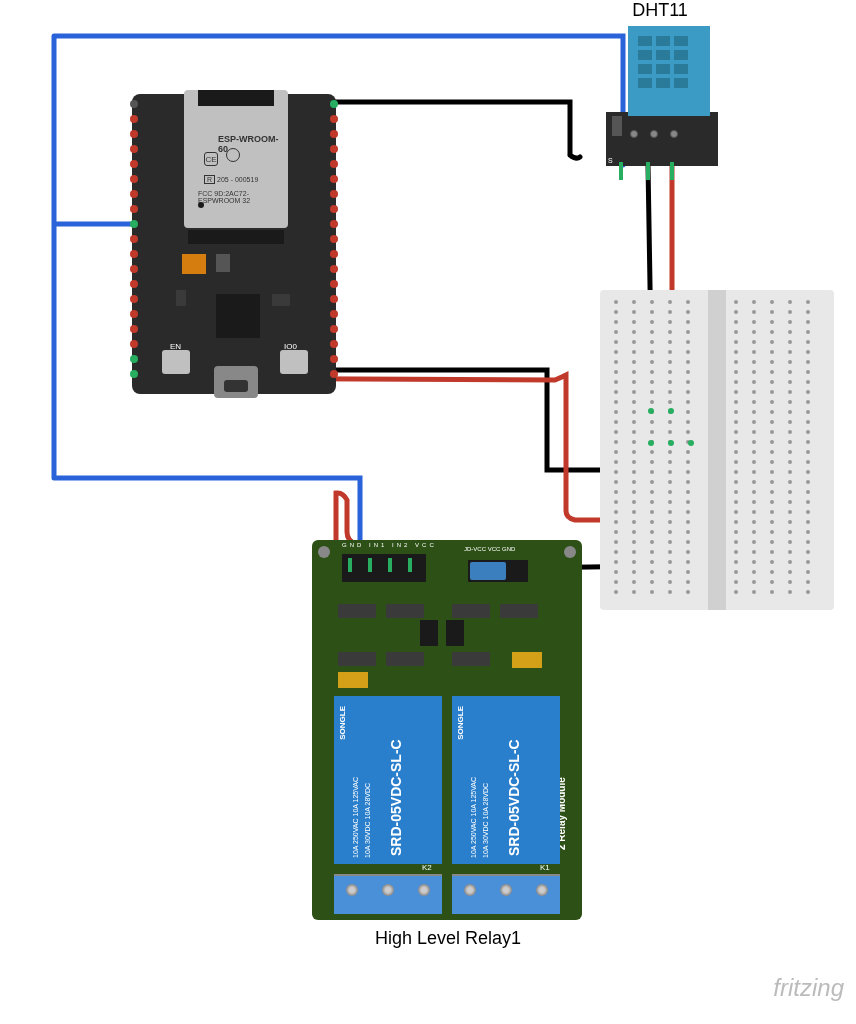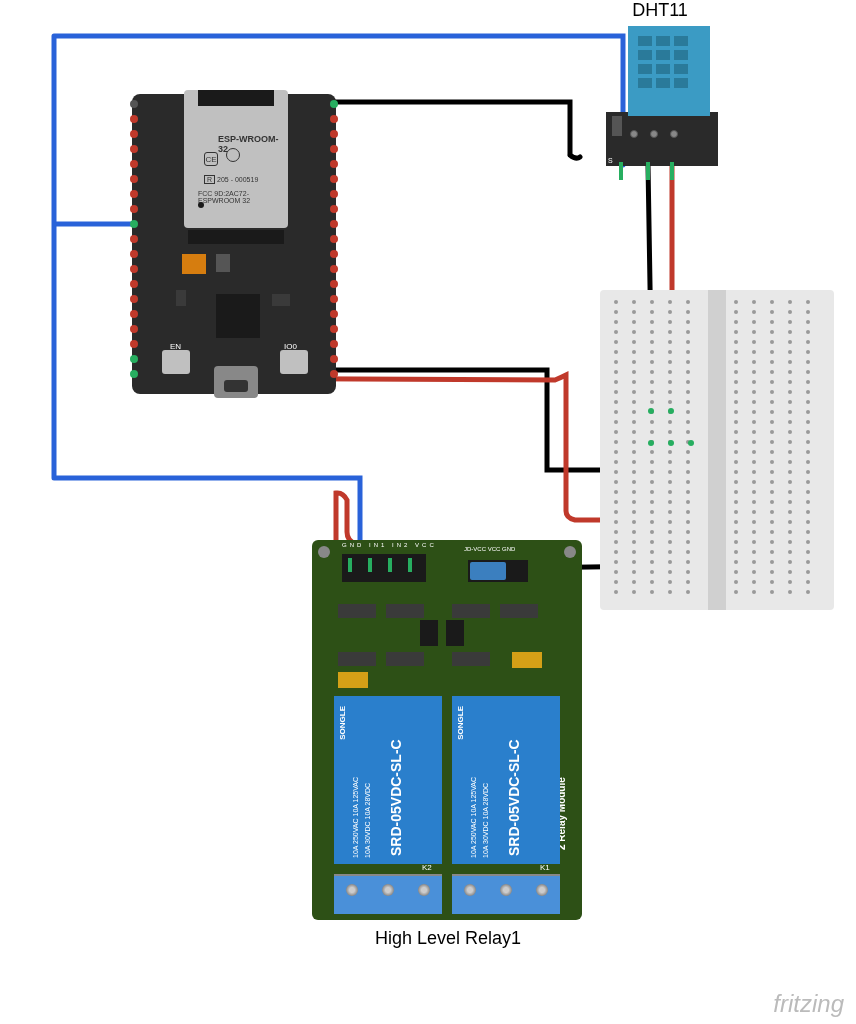--- a/index.html
+++ b/index.html
@@ -65,21 +65,21 @@
   <div class="dht-hole" style="left:44px;top:18px"></div>
   <div class="dht-hole" style="left:64px;top:18px"></div>
   <div class="green-pin" style="left:13px;top:50px"></div>
   <div class="green-pin" style="left:40px;top:50px"></div>
   <div class="green-pin" style="left:64px;top:50px"></div>
 </div>
 
 <div class="component esp32" style="left:132px;top:94px;width:204px;height:300px">
   <div class="esp-shield" style="position:absolute;left:52px;top:-4px;width:104px;height:138px">
     <div style="position:absolute;top:0;left:14px;width:76px;height:16px;background:#1a1a1a"></div>
-    <div class="ptext" style="color:#333;left:34px;top:44px;font-size:9px;font-weight:bold">ESP-WROOM-32</div>
+    <div class="ptext" style="color:#333;left:34px;top:44px;font-size:9px;font-weight:bold">ESP-WROOM-60</div>
     <div style="position:absolute;left:20px;top:58px;width:64px;height:24px">
       <div style="width:14px;height:14px;border:1.5px solid #333;border-radius:3px;display:inline-block;font-size:8px;color:#333;text-align:center;line-height:14px">CE</div>
       <div style="width:14px;height:14px;border-radius:50%;border:1.5px solid #333;display:inline-block;margin-left:4px"></div>
     </div>
     <div class="ptext" style="color:#333;left:20px;top:86px;font-size:7px"><span style="border:1px solid #333;padding:0 2px">R</span> <span>205 - 000519</span></div>
     <div class="ptext" style="color:#333;left:14px;top:100px;font-size:7px">FCC 9D:2AC72-ESPWROOM 32</div>
     <div style="position:absolute;left:14px;top:112px;width:6px;height:6px;border-radius:50%;background:#1a1a1a"></div>
   </div>
   <div style="position:absolute;left:56px;top:136px;width:96px;height:14px;background:#1a1a1a"></div>
   <div class="smd orange" style="left:50px;top:160px;width:24px;height:20px"></div>
@@ -461,21 +461,21 @@
     <div class="term-screw" style="position:absolute;left:48px;top:8px"></div>
     <div class="term-screw" style="position:absolute;left:84px;top:8px"></div>
   </div>
   <div class="ptext" style="left:228px;bottom:48px;font-size:8px">K1</div>
 
   <div style="position:absolute;left:6px;top:6px;width:12px;height:12px;border-radius:50%;background:#888"></div>
   <div style="position:absolute;right:6px;top:6px;width:12px;height:12px;border-radius:50%;background:#888"></div>
 </div>
 
 <div class="label" style="left:348px;top:928px;width:200px">High Level Relay1</div>
-<div class="watermark" style="right:12px;bottom:6px">fritzing</div>
+<div class="watermark" style="right:12px;bottom:22px">fritzing</div>
 
 <div class="esp-pin" style="left: 130px; top: 100px; background: rgb(85, 85, 85);"></div>
 <div class="esp-pin green" style="left: 330px; top: 100px; background: rgb(39, 174, 96);"></div>
 <div class="esp-pin red" style="left: 130px; top: 115px; background: rgb(192, 57, 43);"></div>
 <div class="esp-pin red" style="left: 330px; top: 115px; background: rgb(192, 57, 43);"></div>
 <div class="esp-pin red" style="left: 130px; top: 130px; background: rgb(192, 57, 43);"></div>
 <div class="esp-pin red" style="left: 330px; top: 130px; background: rgb(192, 57, 43);"></div>
 <div class="esp-pin red" style="left: 130px; top: 145px; background: rgb(192, 57, 43);"></div>
 <div class="esp-pin red" style="left: 330px; top: 145px; background: rgb(192, 57, 43);"></div>
 <div class="esp-pin red" style="left: 130px; top: 160px; background: rgb(192, 57, 43);"></div>

